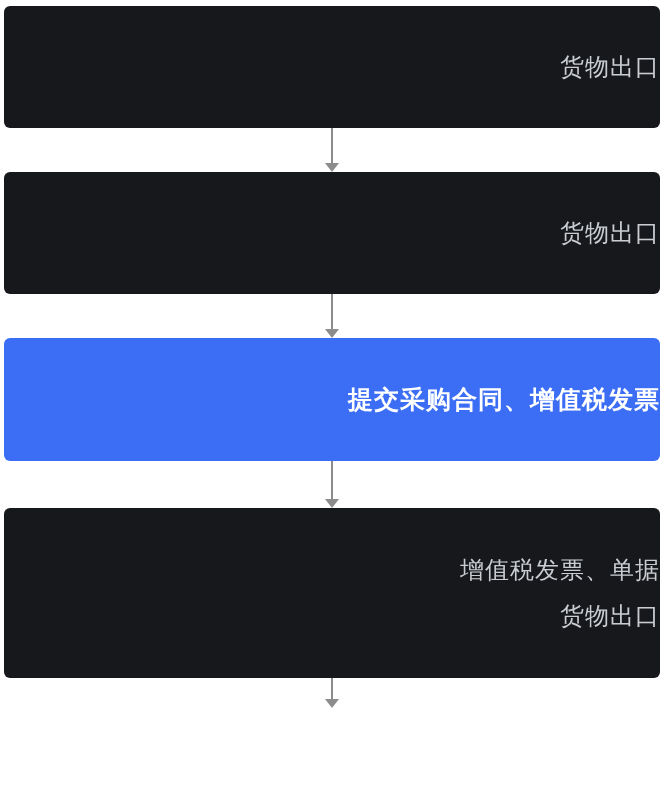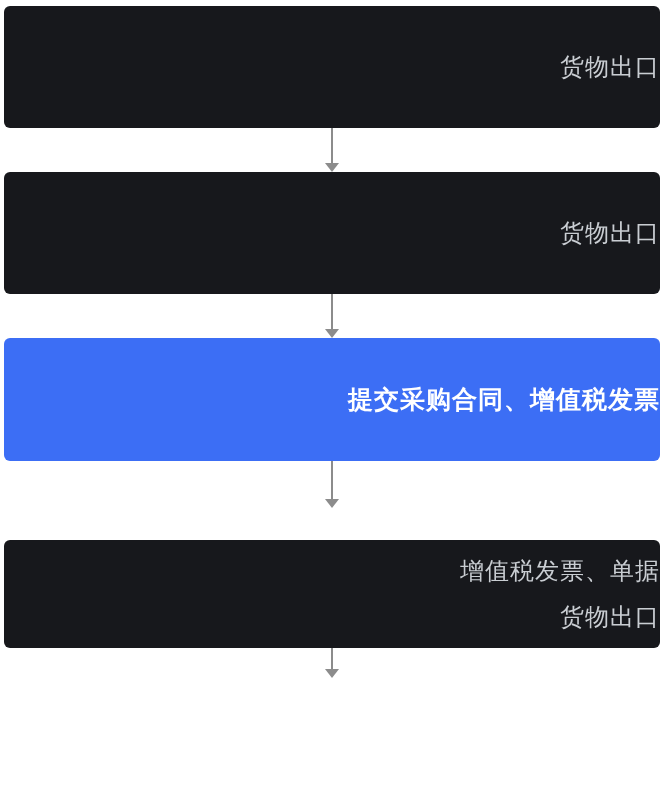--- a/index.html
+++ b/index.html
@@ -37,21 +37,21 @@
   }
   .node.highlight {
     background: #3c6ef5;
     color: #ffffff;
     font-size: 25px;
     font-weight: 700;
     letter-spacing: 1px;
   }
   .node.h-single { height: 122px; }
   .node.h-blue   { height: 123px; }
-  .node.h-double { height: 108px; margin-top: 32px; }
+  .node.h-double { height: 170px; }
   .node .line { display: block; }
   .node .line + .line { margin-top: 14px; }
 
   .arrow {
     flex: 0 0 auto;
     display: flex;
     flex-direction: column;
     align-items: center;
     justify-content: flex-start;
   }

